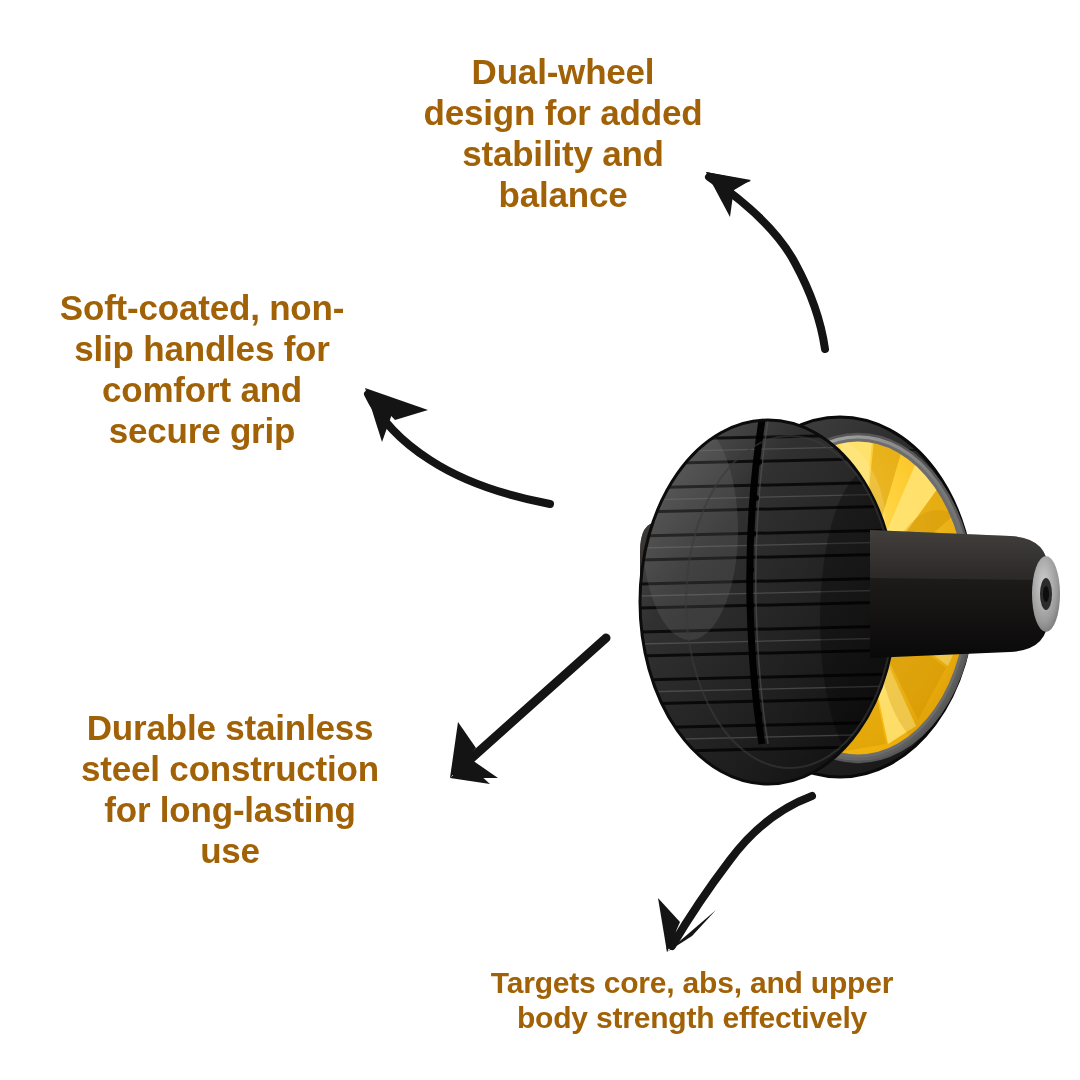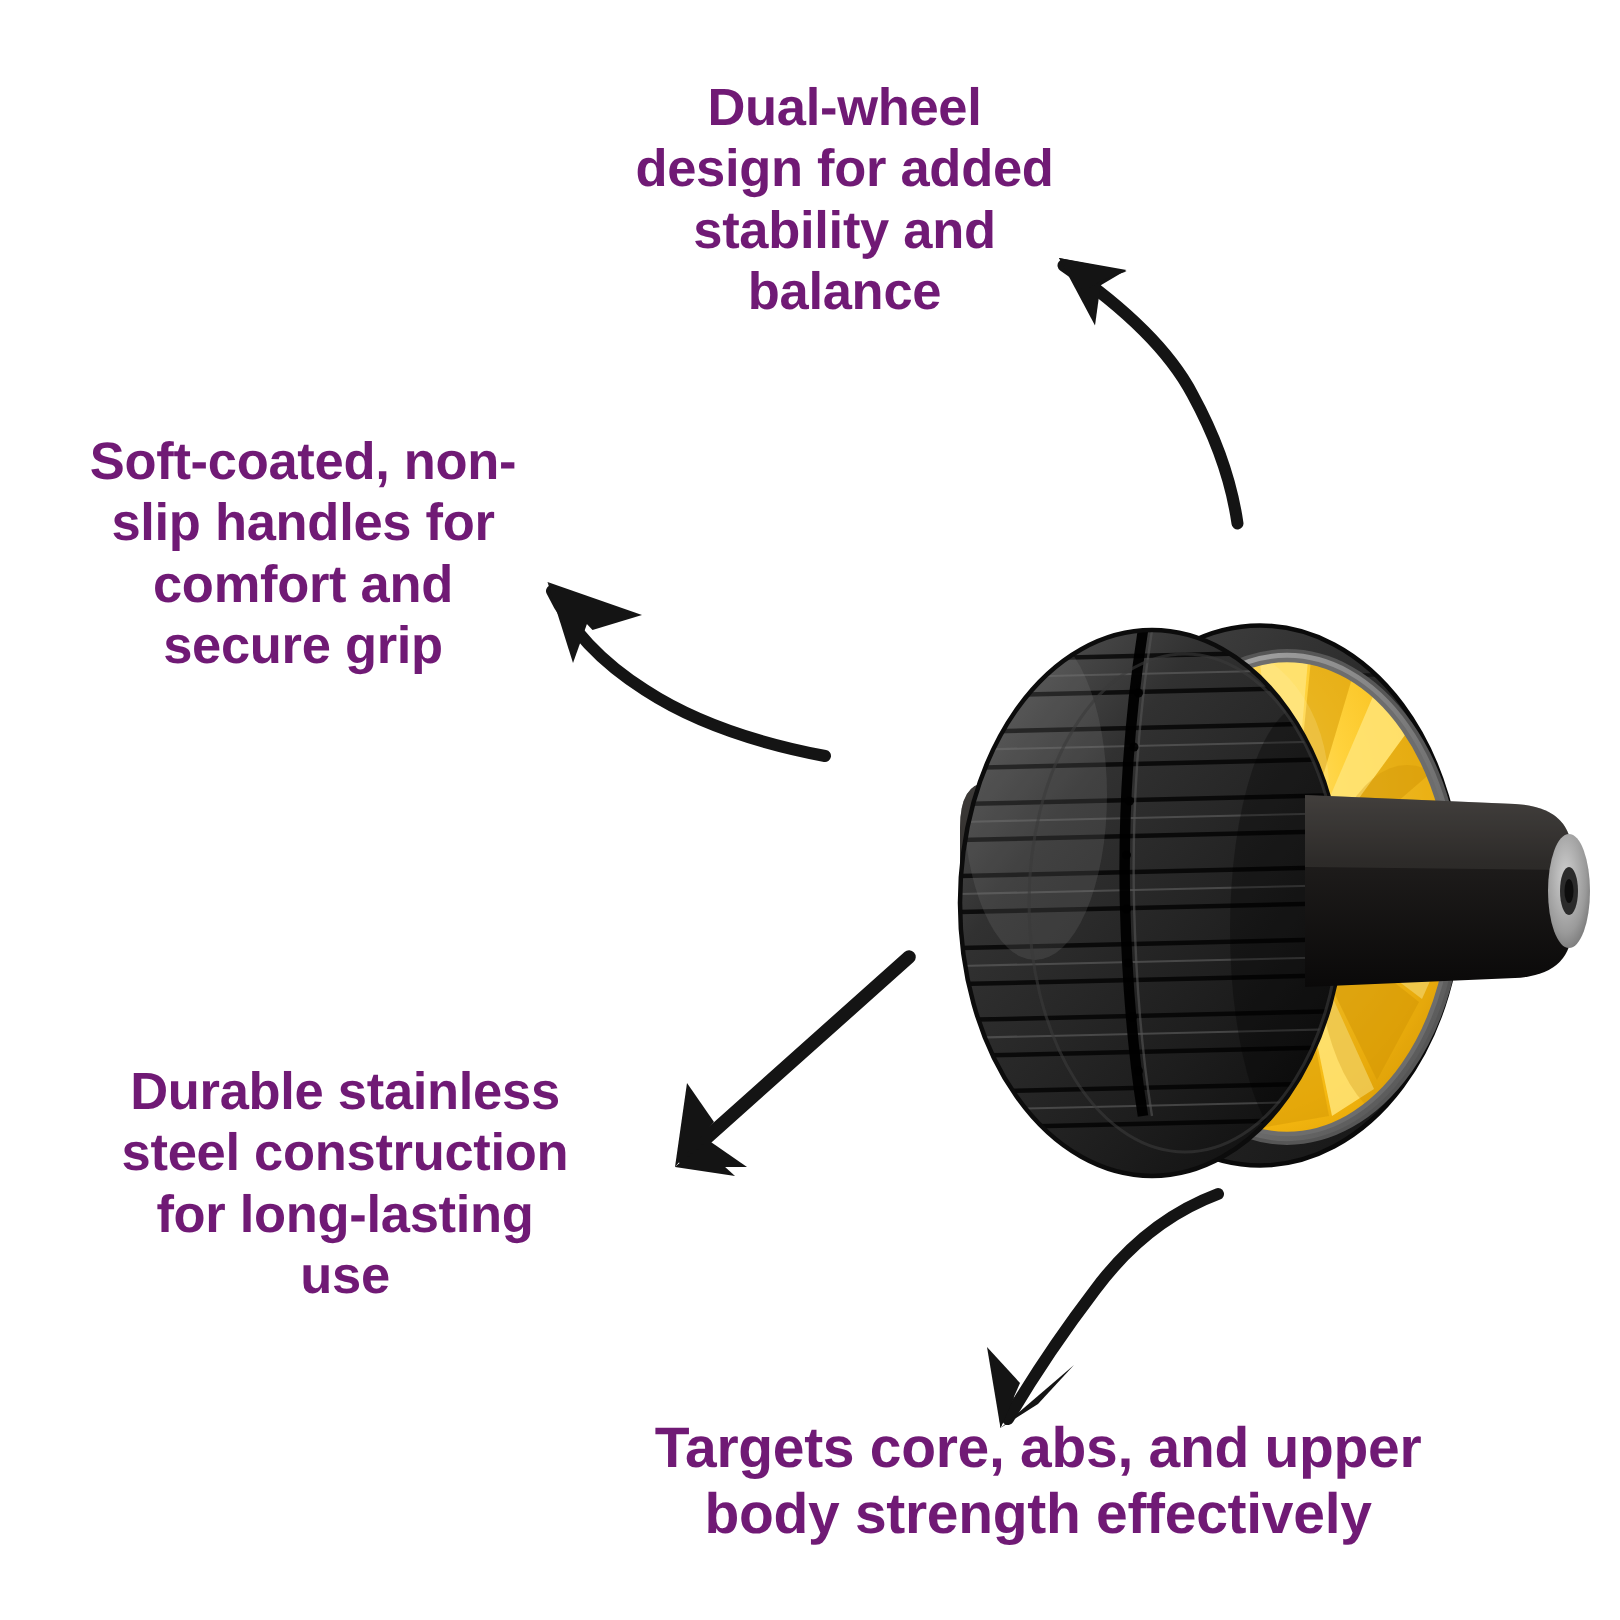--- a/index.html
+++ b/index.html
@@ -6,32 +6,32 @@
   body{
     width:1080px;height:1080px;
     font-family:"Liberation Sans", sans-serif;
     overflow:hidden;
     position:relative;
   }
   #stage{position:relative;width:1080px;height:1080px;background:#ffffff;overflow:hidden;}
 
   .callout{
     position:absolute;
-    color:#701a75;
+    color:#a16207;
     font-weight:700;
     text-align:center;
     line-height:1.17;
     letter-spacing:-0.2px;
     white-space:pre-line;
     -webkit-font-smoothing:antialiased;
   }
   #callout-dual-wheel{ left:368px; top:52px;  width:390px; font-size:35px; }
   #callout-handles  { left:6px;   top:288px;  width:392px; font-size:35px; }
   #callout-steel    { left:30px;  top:708px;  width:400px; font-size:35px; }
-  #callout-core     { left:382px; top:944px;  width:620px; font-size:38px; }
+  #callout-core     { left:382px; top:965px;  width:620px; font-size:30px; }
 
   
   #product{position:absolute;left:540px;top:330px;width:540px;height:382px;}
   #product svg{display:block;width:540px;height:382px;overflow:visible;}
 
   
   .arrow{position:absolute;}
   .arrow svg{display:block;overflow:visible;}
   #arrow-to-dual-wheel{left:688px;top:158px;width:186px;height:196px;}
   #arrow-to-handles{left:352px;top:376px;width:210px;height:138px;}

